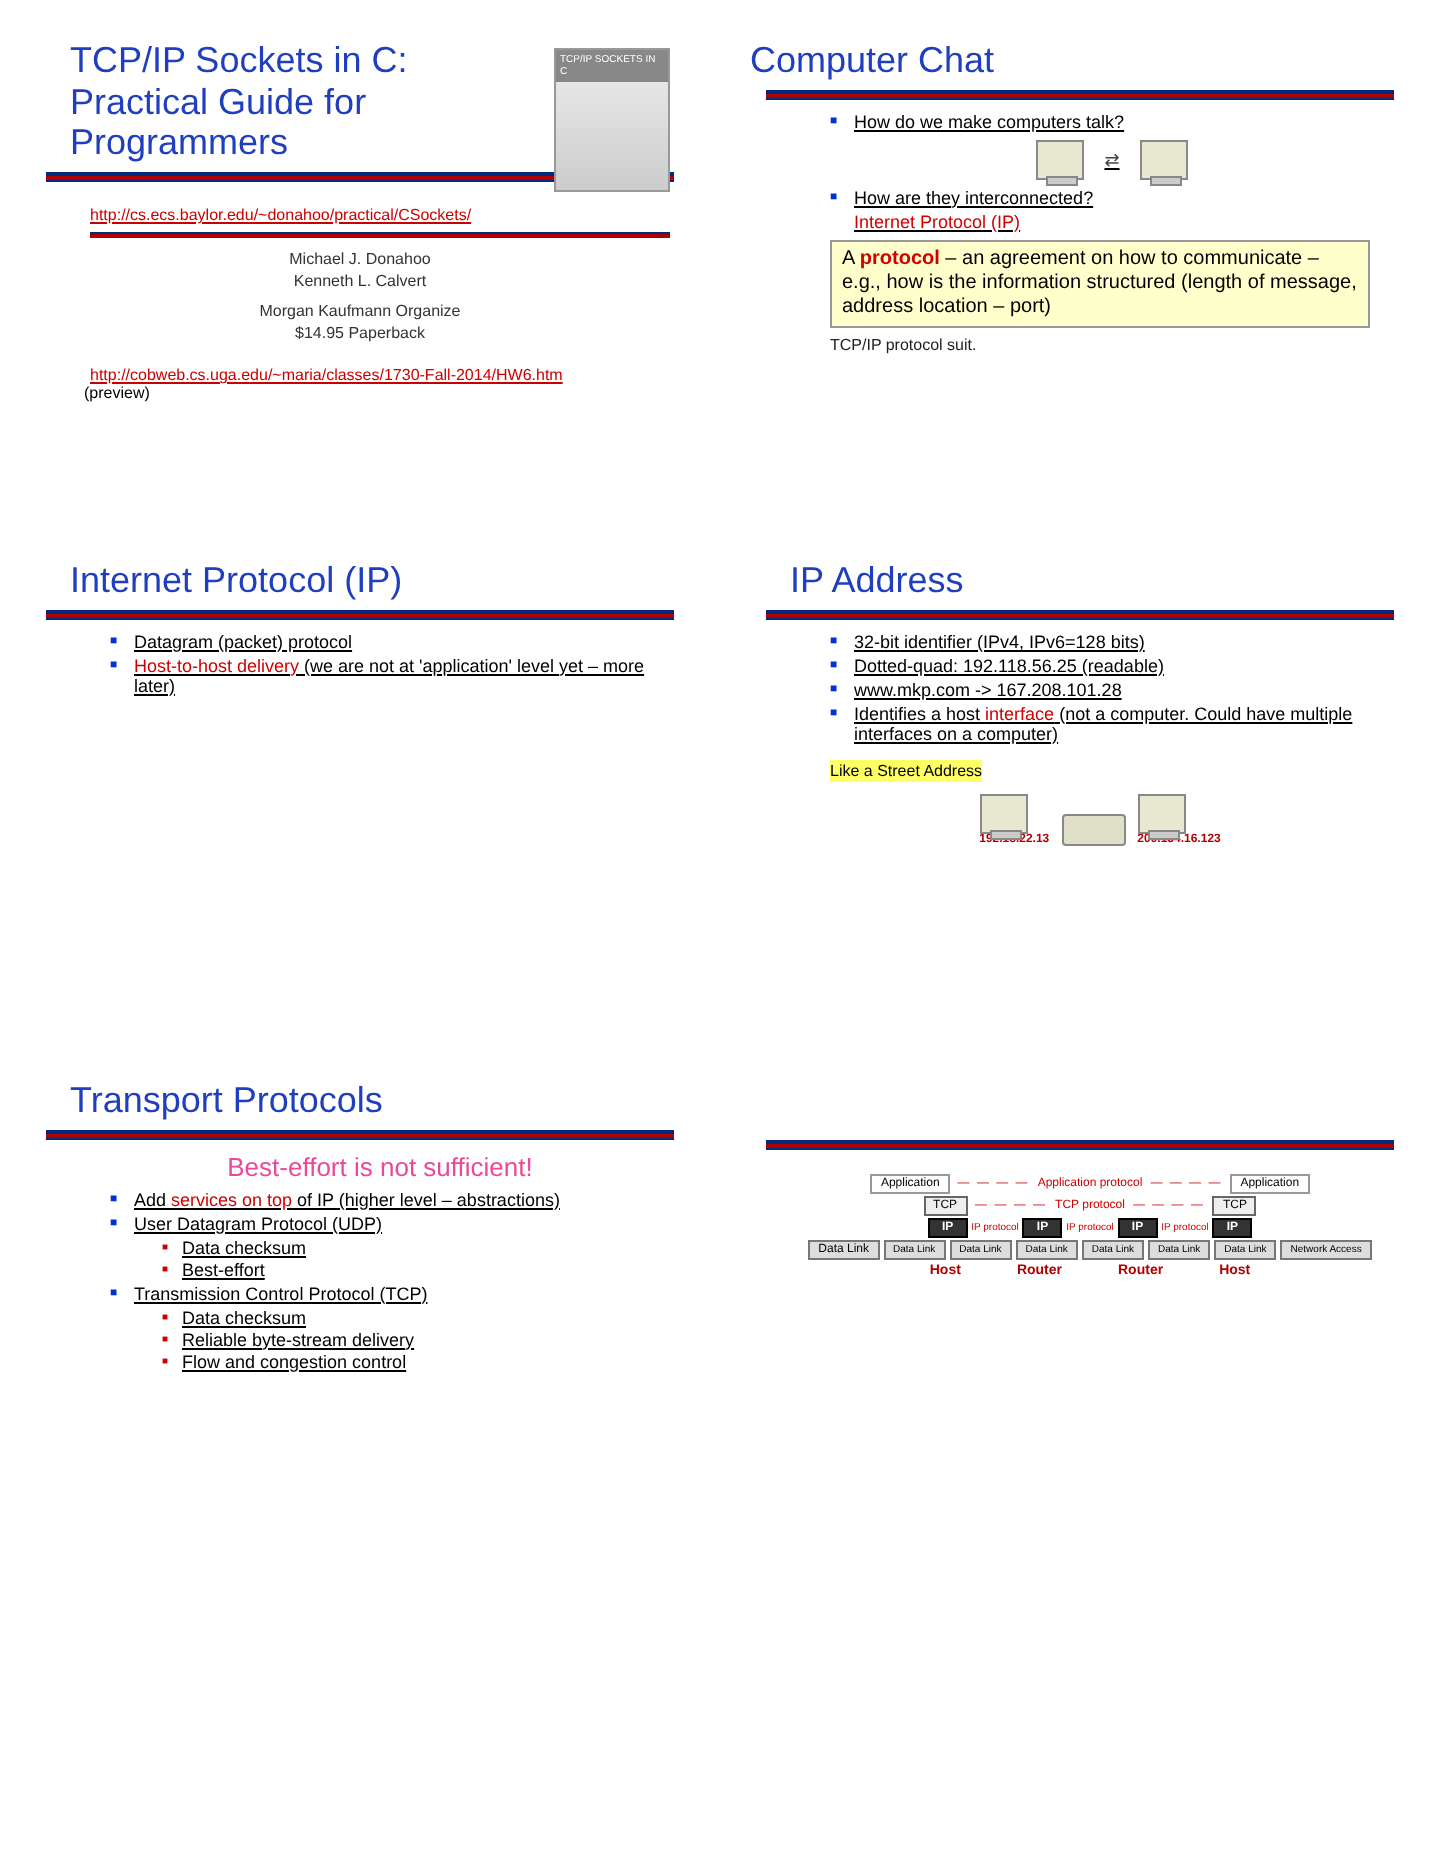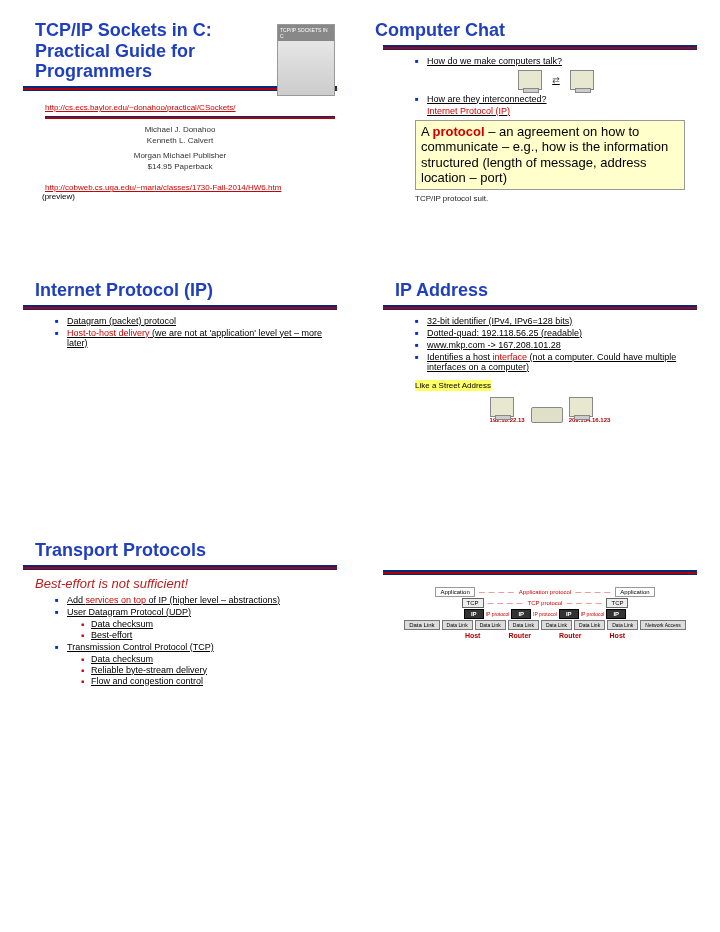--- a/index.html
+++ b/index.html
@@ -21,21 +21,21 @@
   .slide {
     position: relative;
     min-height: 240px;
   }
   .title {
     font-family: "Trebuchet MS", Arial, sans-serif;
     font-size: 18px;
     color: #1f3fbf;
     margin: 0 0 4px 20px;
     line-height: 1.15;
-    font-weight: 700;
+    font-weight: 400;
   }
   .rule {
     height: 2px;
     background: #b00000;
     border-top: 2px solid #002a80;
     border-bottom: 1px solid #002a80;
     margin: 2px 8px 6px 8px;
   }
   .rule-thin {
     height: 2px;
@@ -61,34 +61,34 @@
     text-align:center;
     font-size:8px;
     color:#333;
     margin:6px 0;
   }
   .protobox {
     border:1px solid #999;
     background:#ffffcc;
     padding:3px 5px;
     margin:4px 20px 4px 40px;
-    font-size:13px;
+    font-size:10px;
     line-height:1.2;
   }
   .caption {
     font-size:8px;
     margin:4px 0 0 40px;
     color:#222;
   }
   .subtitle-red {
-    color:#b91c1c;
+    color:#ec4899;
     font-size:13px;
+    text-align:center;
     margin:4px 0 2px 20px;
     font-family:"Trebuchet MS",Arial,sans-serif;
-    font-style:italic;
   }
   .book {
     position:absolute;
     top:4px; right:10px;
     width:56px; height:70px;
     background:linear-gradient(#eee,#ccc);
     border:1px solid #999;
   }
   .book::before {
     content:"TCP/IP SOCKETS IN C";
@@ -138,21 +138,21 @@
 <div class="page">
 
   <div class="slide">
     <div class="book"></div>
     <h1 class="title" style="max-width:220px">TCP/IP Sockets in C: Practical Guide for Programmers</h1>
     <div class="rule"></div>
     <a class="link">http://cs.ecs.baylor.edu/~donahoo/practical/CSockets/</a>
     <div class="rule-thin"></div>
     <div class="credit">Michael J. Donahoo</div>
     <div class="credit" style="margin-top:-4px">Kenneth L. Calvert</div>
-    <div class="credit">Morgan Michael Publisher</div>
+    <div class="credit">Morgan Kaufmann Organize</div>
     <div class="credit" style="margin-top:-4px">$14.95 Paperback</div>
     <a class="link">http://cobweb.cs.uga.edu/~maria/classes/1730-Fall-2014/HW6.htm</a>
     <div style="font-size:8px;margin-left:27px;color:#000">(preview)</div>
   </div>
 
   <div class="slide">
     <h1 class="title" style="text-align:left;margin-left:0">Computer Chat</h1>
     <div class="rule"></div>
     <ul class="top">
       <li><span>How do we make computers talk?</span>

